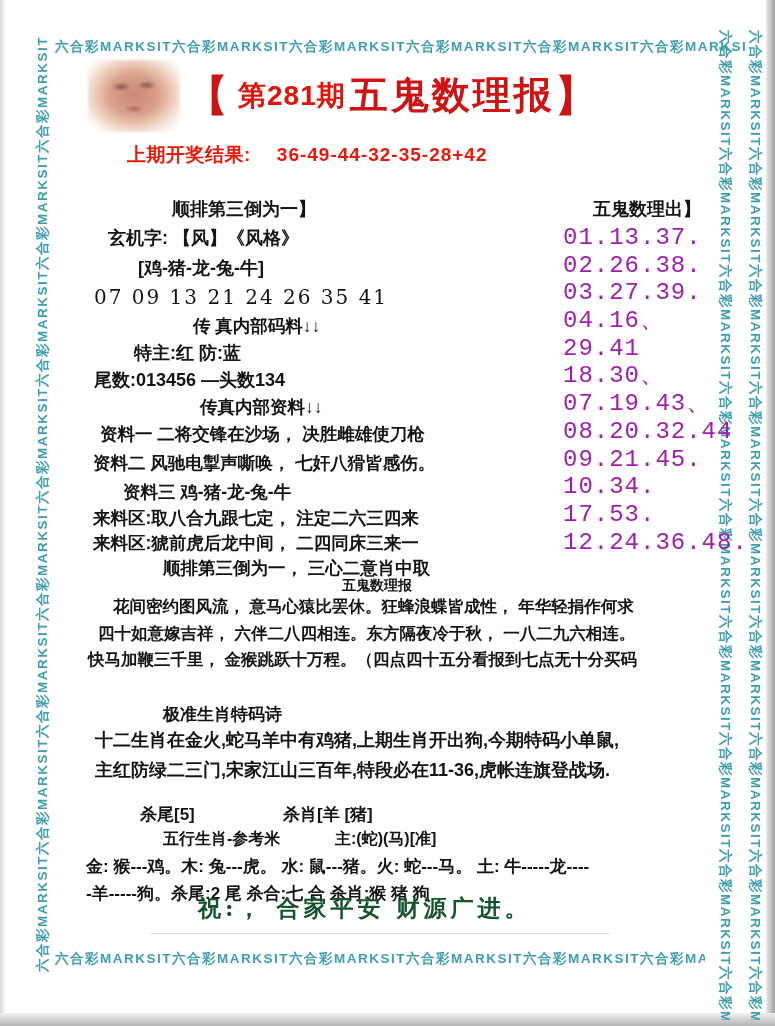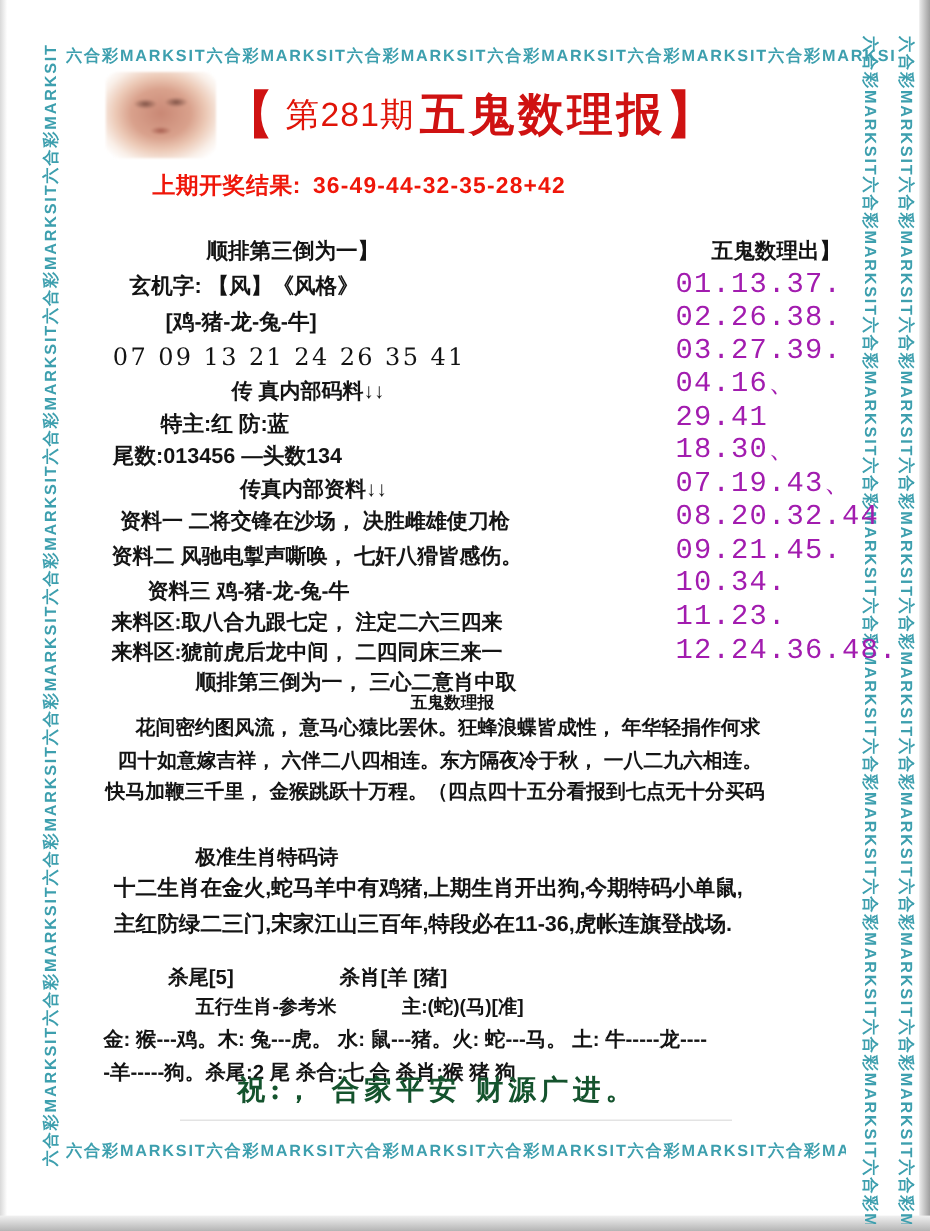--- a/index.html
+++ b/index.html
@@ -28,24 +28,24 @@
     position:absolute;left:88px;top:60px;width:92px;height:72px;border-radius:10px;
     background:
       radial-gradient(ellipse 14px 6px at 36% 37%, rgba(70,35,28,.6), transparent 70%),
       radial-gradient(ellipse 14px 6px at 64% 35%, rgba(70,35,28,.6), transparent 70%),
       radial-gradient(ellipse 13px 5px at 50% 68%, rgba(130,45,35,.55), transparent 70%),
       radial-gradient(ellipse at 50% 48%, #c98875 0%, #d9a18c 38%, #ecc9b6 58%, #f9efe8 78%, #ffffff 92%);
     filter:blur(1px);
   }
   .masthead{position:absolute;left:186px;top:70px;display:flex;align-items:center;white-space:nowrap;}
   .m-bracket{color:#cf1212;font-size:42px;font-weight:bold;line-height:1;}
-  .m-issue{color:#e01408;font-size:28px;font-weight:normal;margin:0 4px 0 10px;letter-spacing:1px;}
+  .m-issue{color:#e01408;font-size:28px;font-weight:bold;margin:0 4px 0 10px;letter-spacing:1px;}
   .m-name{color:#cf1212;font-size:38px;font-weight:600;font-family:"DejaVu Serif","Liberation Serif",serif;letter-spacing:3px;}
   .result-line{position:absolute;left:127px;top:142px;color:#ef1609;font-size:19px;font-weight:bold;letter-spacing:.5px;white-space:nowrap;}
-  .result-line .nums{margin-left:10px;letter-spacing:1px;}
+  .result-line .nums{margin-left:26px;letter-spacing:1px;}
 
   
   .ln{position:absolute;white-space:nowrap;font-weight:bold;font-size:17.5px;}
   .serifnum{font-family:"DejaVu Serif","Liberation Serif",serif;font-weight:normal;}
 
   
   .out-col{position:absolute;left:563px;top:224px;font-family:Liberation Mono, monospace;
     font-size:24px;color:#a21caf;letter-spacing:1px;}
   .out-col .row{height:27.7px;line-height:27.7px;}
 
@@ -99,21 +99,21 @@
     <div class="row">01.13.37.</div>
     <div class="row">02.26.38.</div>
     <div class="row">03.27.39.</div>
     <div class="row">04.16、</div>
     <div class="row">29.41</div>
     <div class="row">18.30、</div>
     <div class="row">07.19.43、</div>
     <div class="row">08.20.32.44</div>
     <div class="row">09.21.45.</div>
     <div class="row">10.34.</div>
-    <div class="row">11.23.</div>
+    <div class="row">17.53.</div>
     <div class="row">12.24.36.48.</div>
   </div>
 
   <div class="ln" style="left:342px;top:577px;font-size:14px;">五鬼数理报</div>
   <div class="ln" style="left:113px;top:596px;font-size:16.5px;">花间密约图风流， 意马心猿比罢休。狂蜂浪蝶皆成性， 年华轻捐作何求</div>
   <div class="ln" style="left:98px;top:623px;font-size:16.5px;">四十如意嫁吉祥， 六伴二八四相连。东方隔夜冷于秋， 一八二九六相连。</div>
   <div class="ln" style="left:88px;top:649px;font-size:16.5px;">快马加鞭三千里， 金猴跳跃十万程。（四点四十五分看报到七点无十分买码</div>
 
   <div class="ln" style="left:163px;top:703px;font-size:17px;">极准生肖特码诗</div>
   <div class="ln" style="left:95px;top:728px;font-size:18px;">十二生肖在金火,蛇马羊中有鸡猪,上期生肖开出狗,今期特码小单鼠,</div>

